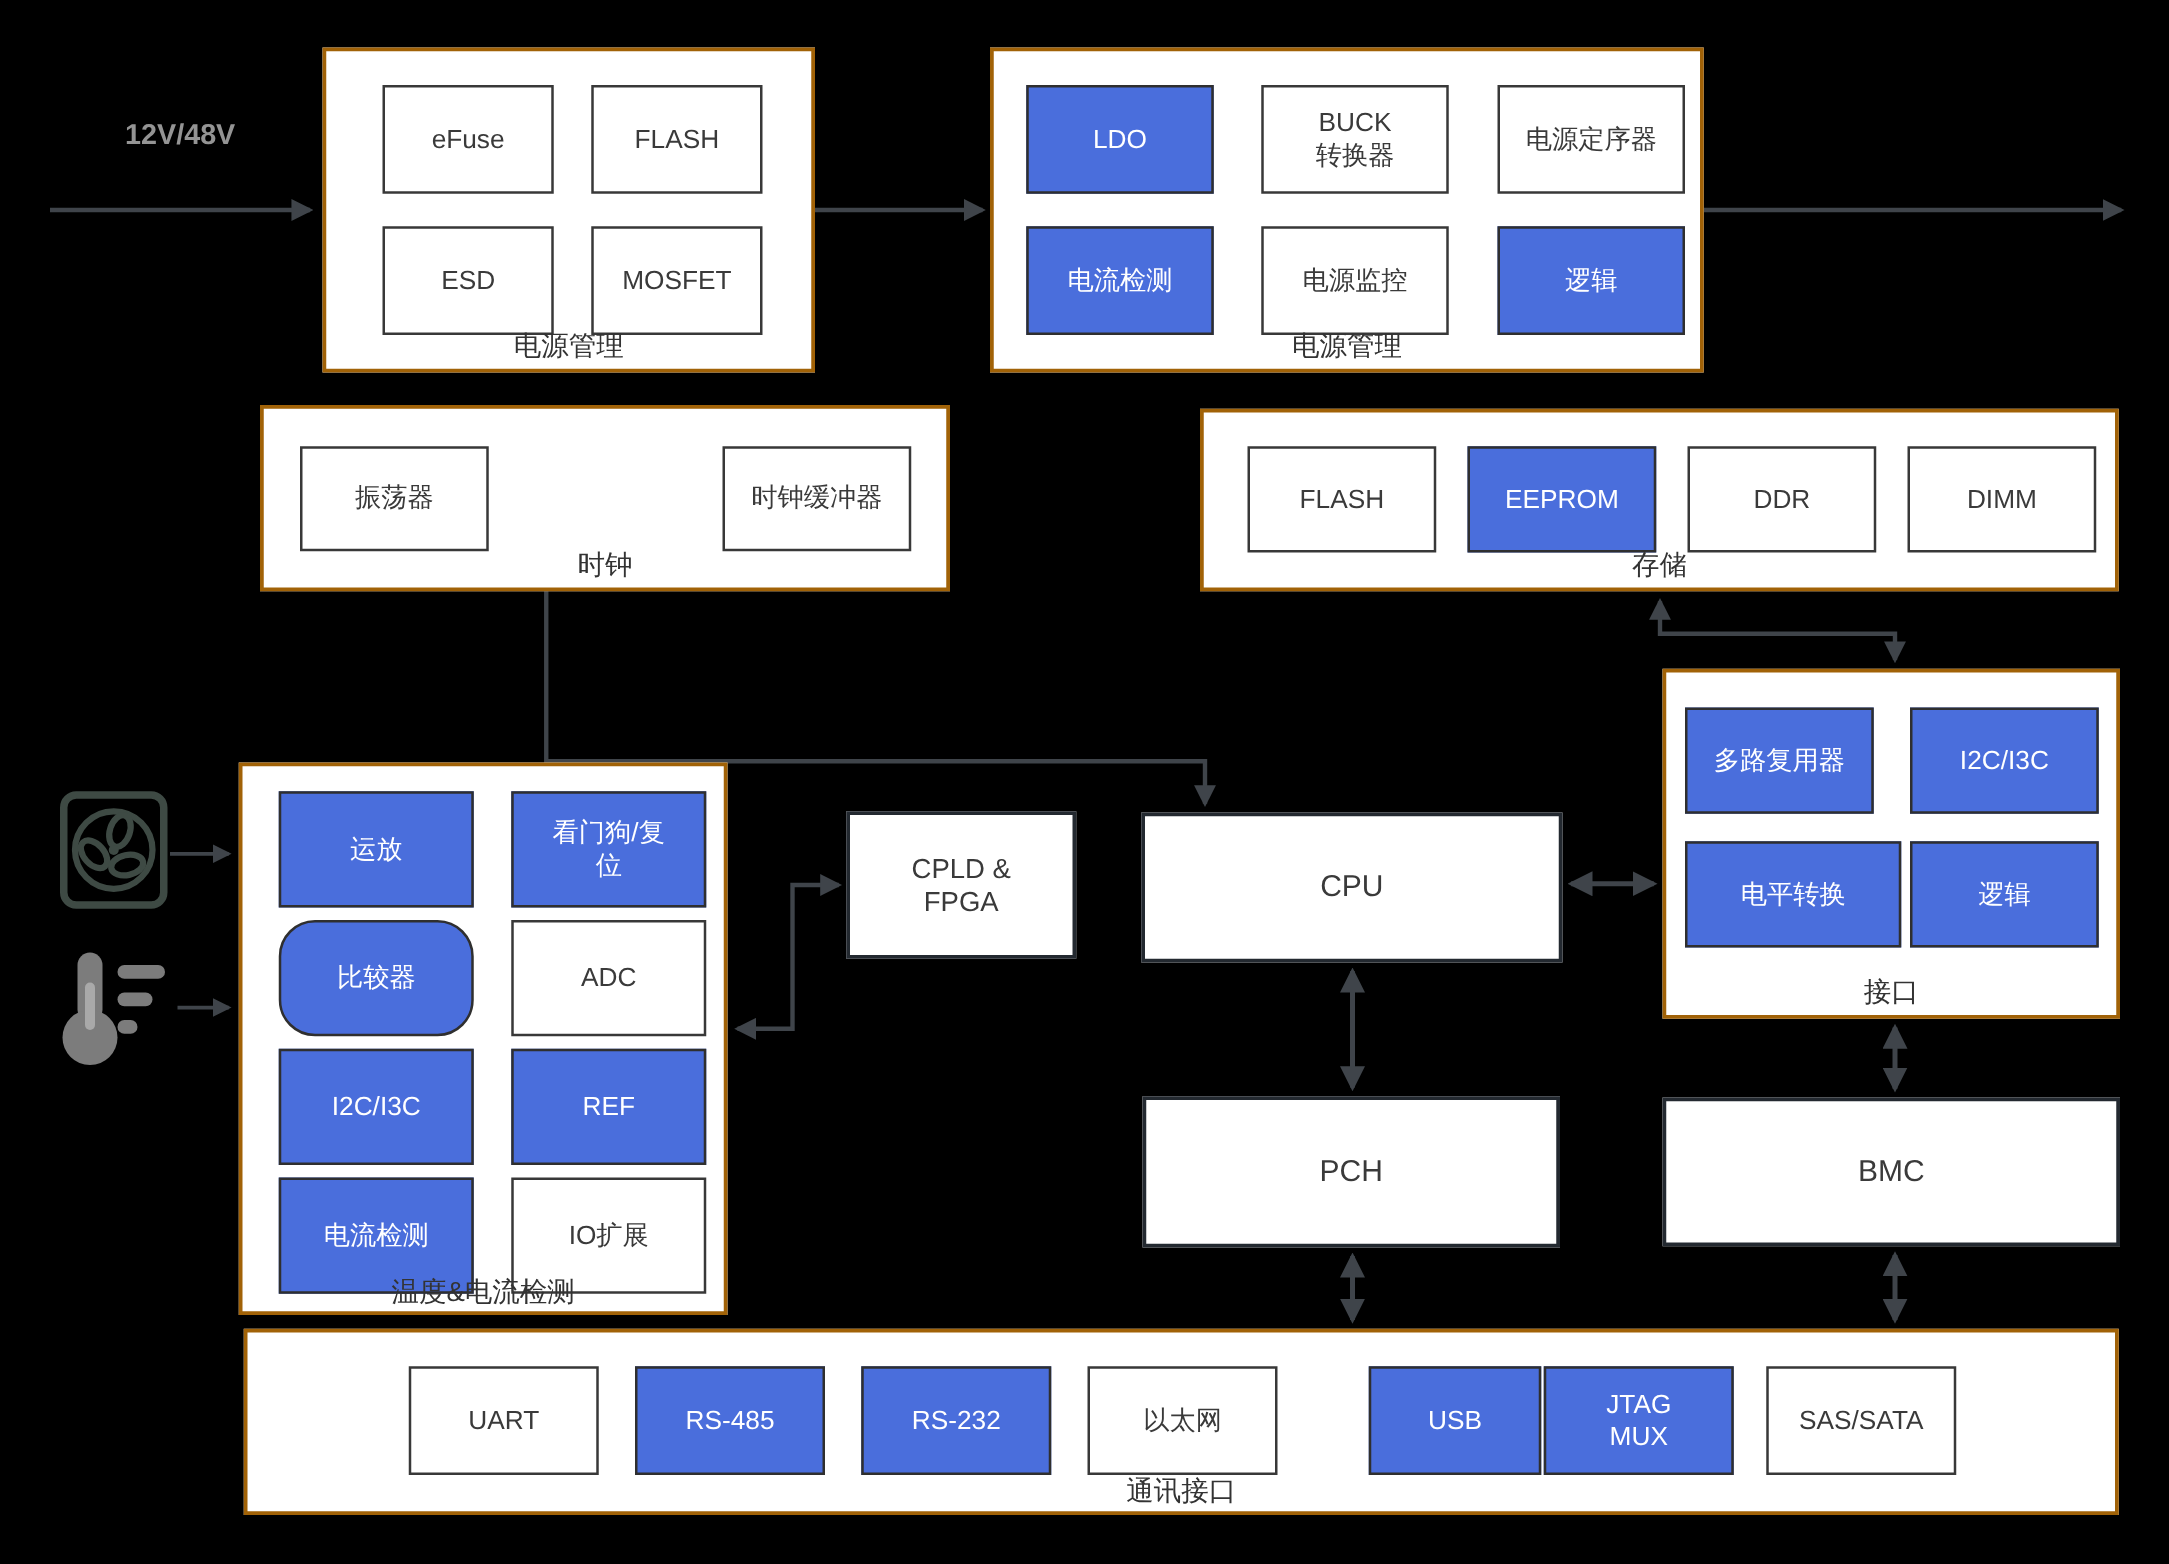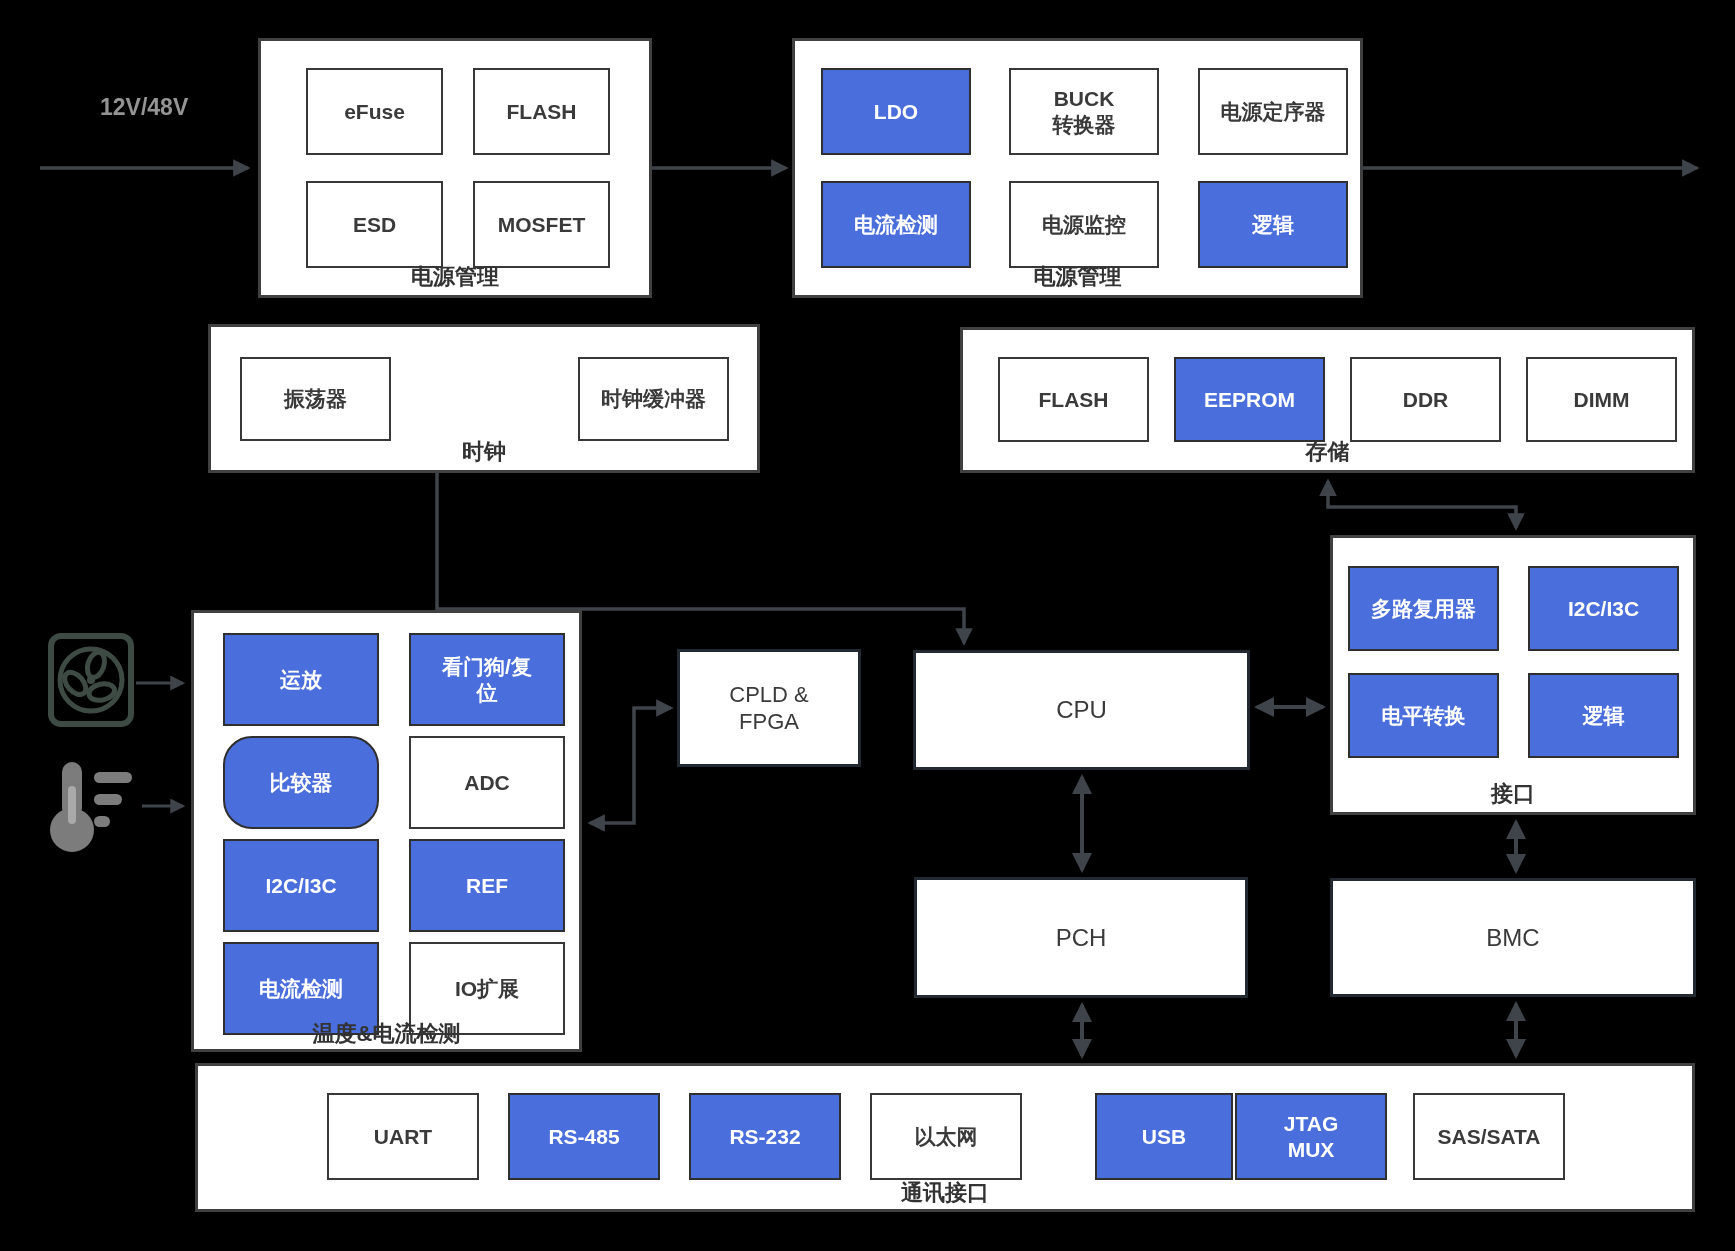--- a/index.html
+++ b/index.html
@@ -1,21 +1,21 @@
 <!DOCTYPE html>
 <html><head>
 <meta charset="utf-8">
 <style>
   html,body{margin:0;padding:0;background:#000;}
   #stage{position:relative;width:1735px;height:1251px;background:var(--bg,#000);
          font-family:"Liberation Sans","DejaVu Sans",sans-serif;overflow:hidden;}
   #connectors{position:absolute;left:0;top:0;width:1735px;height:1251px;z-index:1;}
   .conn{stroke:var(--arrow,#3f444a);fill:none;}
   .conn-head{fill:var(--arrow,#3f444a);}
-  .group{position:absolute;background:#fff;border:3px solid #404040;box-sizing:border-box;z-index:2;font-weight:bold;}
+  .group{position:absolute;background:#fff;border:3px solid #a16207;box-sizing:border-box;z-index:2;}
   .node{position:absolute;background:#fff;border:3px solid #232930;box-sizing:border-box;z-index:2;
         display:flex;align-items:center;justify-content:center;color:#3a3a3a;font-size:24px;
         white-space:pre-line;text-align:center;line-height:1.25;}
   .cell{position:absolute;background:#fff;border:2px solid #383838;box-sizing:border-box;
         display:flex;align-items:center;justify-content:center;text-align:center;
         color:#3a3a3a;font-size:21px;line-height:1.22;white-space:pre-line;}
   .cell.hl{background:var(--accent,#4a6edc);color:#fff;border-color:#2f2f2f;}
   .group-label{position:absolute;left:0;right:0;bottom:3px;text-align:center;
                color:#333;font-size:22px;z-index:3;}
   .free-label{position:absolute;color:#949494;font-size:23px;font-weight:600;z-index:2;}
@@ -100,21 +100,21 @@
     <div class="cell" style="left:35px;top:27px;width:151px;height:85px;">FLASH</div>
     <div class="cell hl" style="left:211px;top:27px;width:151px;height:85px;">EEPROM</div>
     <div class="cell" style="left:387px;top:27px;width:151px;height:85px;">DDR</div>
     <div class="cell" style="left:563px;top:27px;width:151px;height:85px;">DIMM</div>
     <div class="group-label">存储</div>
   </div>
 
   <div class="group" style="left:1330px;top:535px;width:366px;height:280px;">
     <div class="cell hl" style="left:15px;top:28px;width:151px;height:85px;">多路复用器</div>
     <div class="cell hl" style="left:195px;top:28px;width:151px;height:85px;">I2C/I3C</div>
-    <div class="cell hl" style="left:15px;top:135px;width:151px;height:85px;">电平转换</div>
+    <div class="cell hl" style="left:15px;top:135px;width:173px;height:85px;">电平转换</div>
     <div class="cell hl" style="left:195px;top:135px;width:151px;height:85px;">逻辑</div>
     <div class="group-label">接口</div>
   </div>
 
   <div class="group" style="left:191px;top:610px;width:391px;height:442px;">
     <div class="cell hl" style="left:29px;top:20px;width:156px;height:93px;">运放</div>
     <div class="cell hl" style="left:215px;top:20px;width:156px;height:93px;">看门狗/复
 位</div>
     <div class="cell hl" style="left:29px;top:123px;width:156px;height:93px;border-radius:29px;">比较器</div>
     <div class="cell" style="left:215px;top:123px;width:156px;height:93px;">ADC</div>

